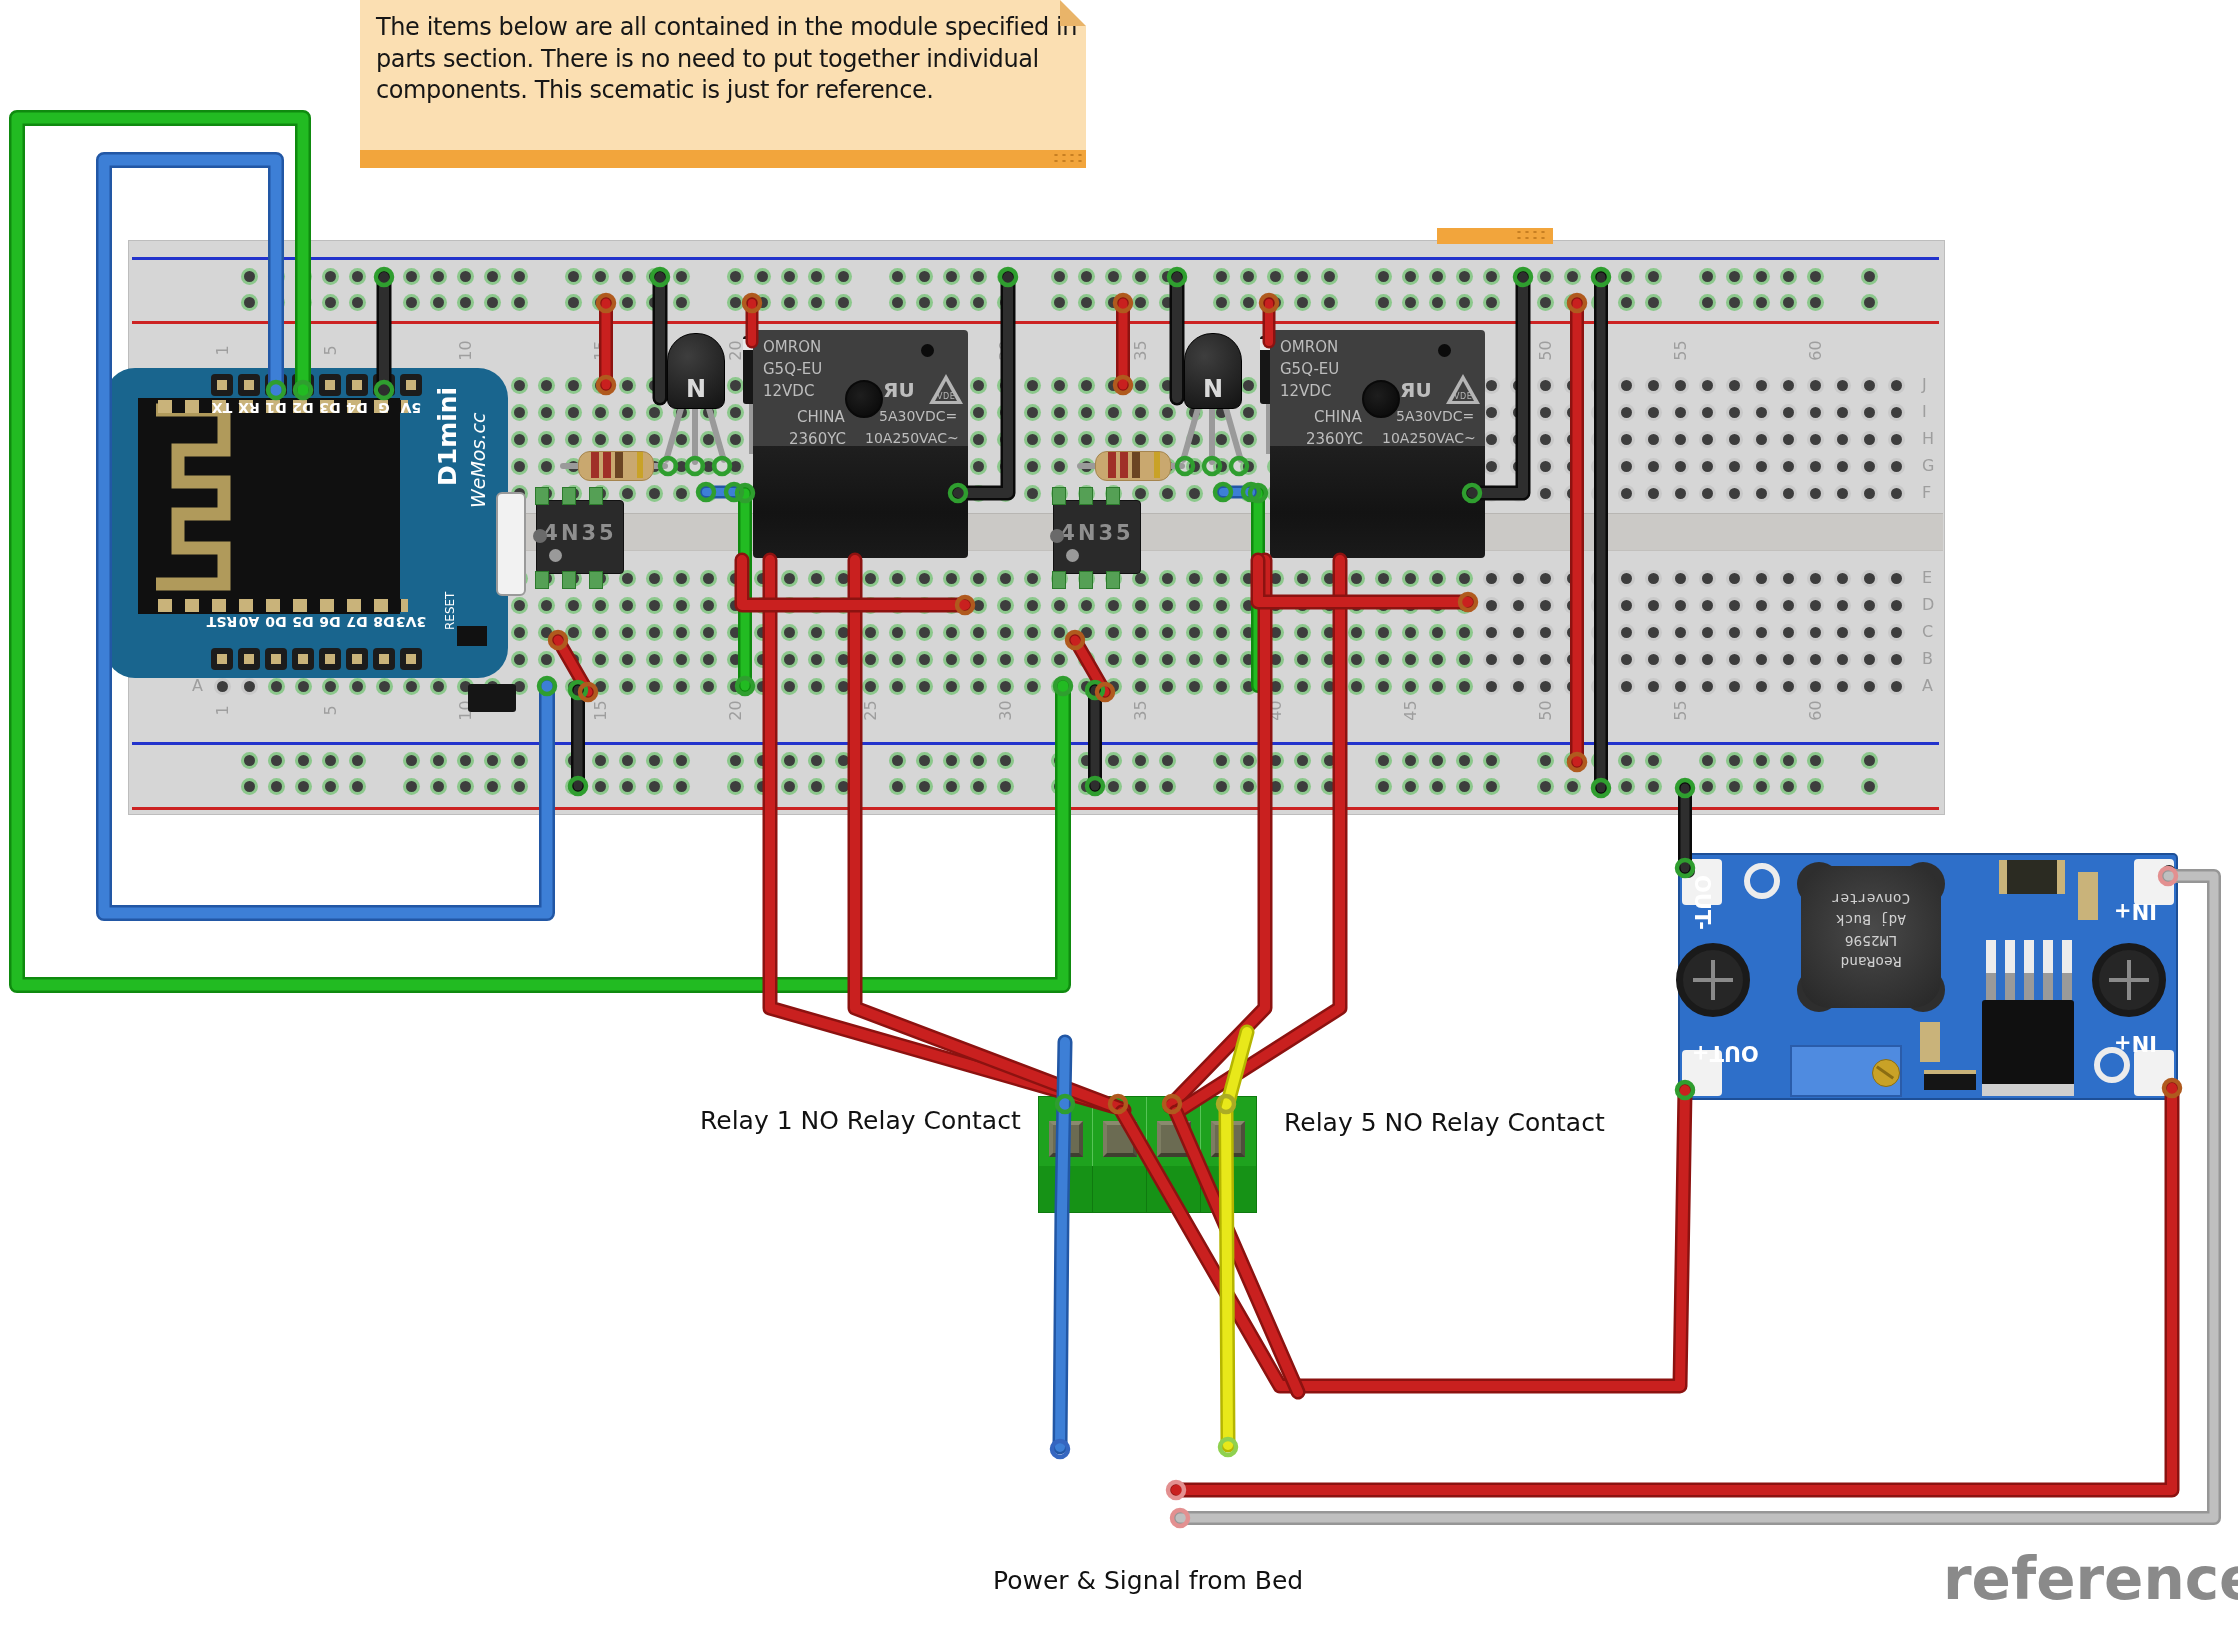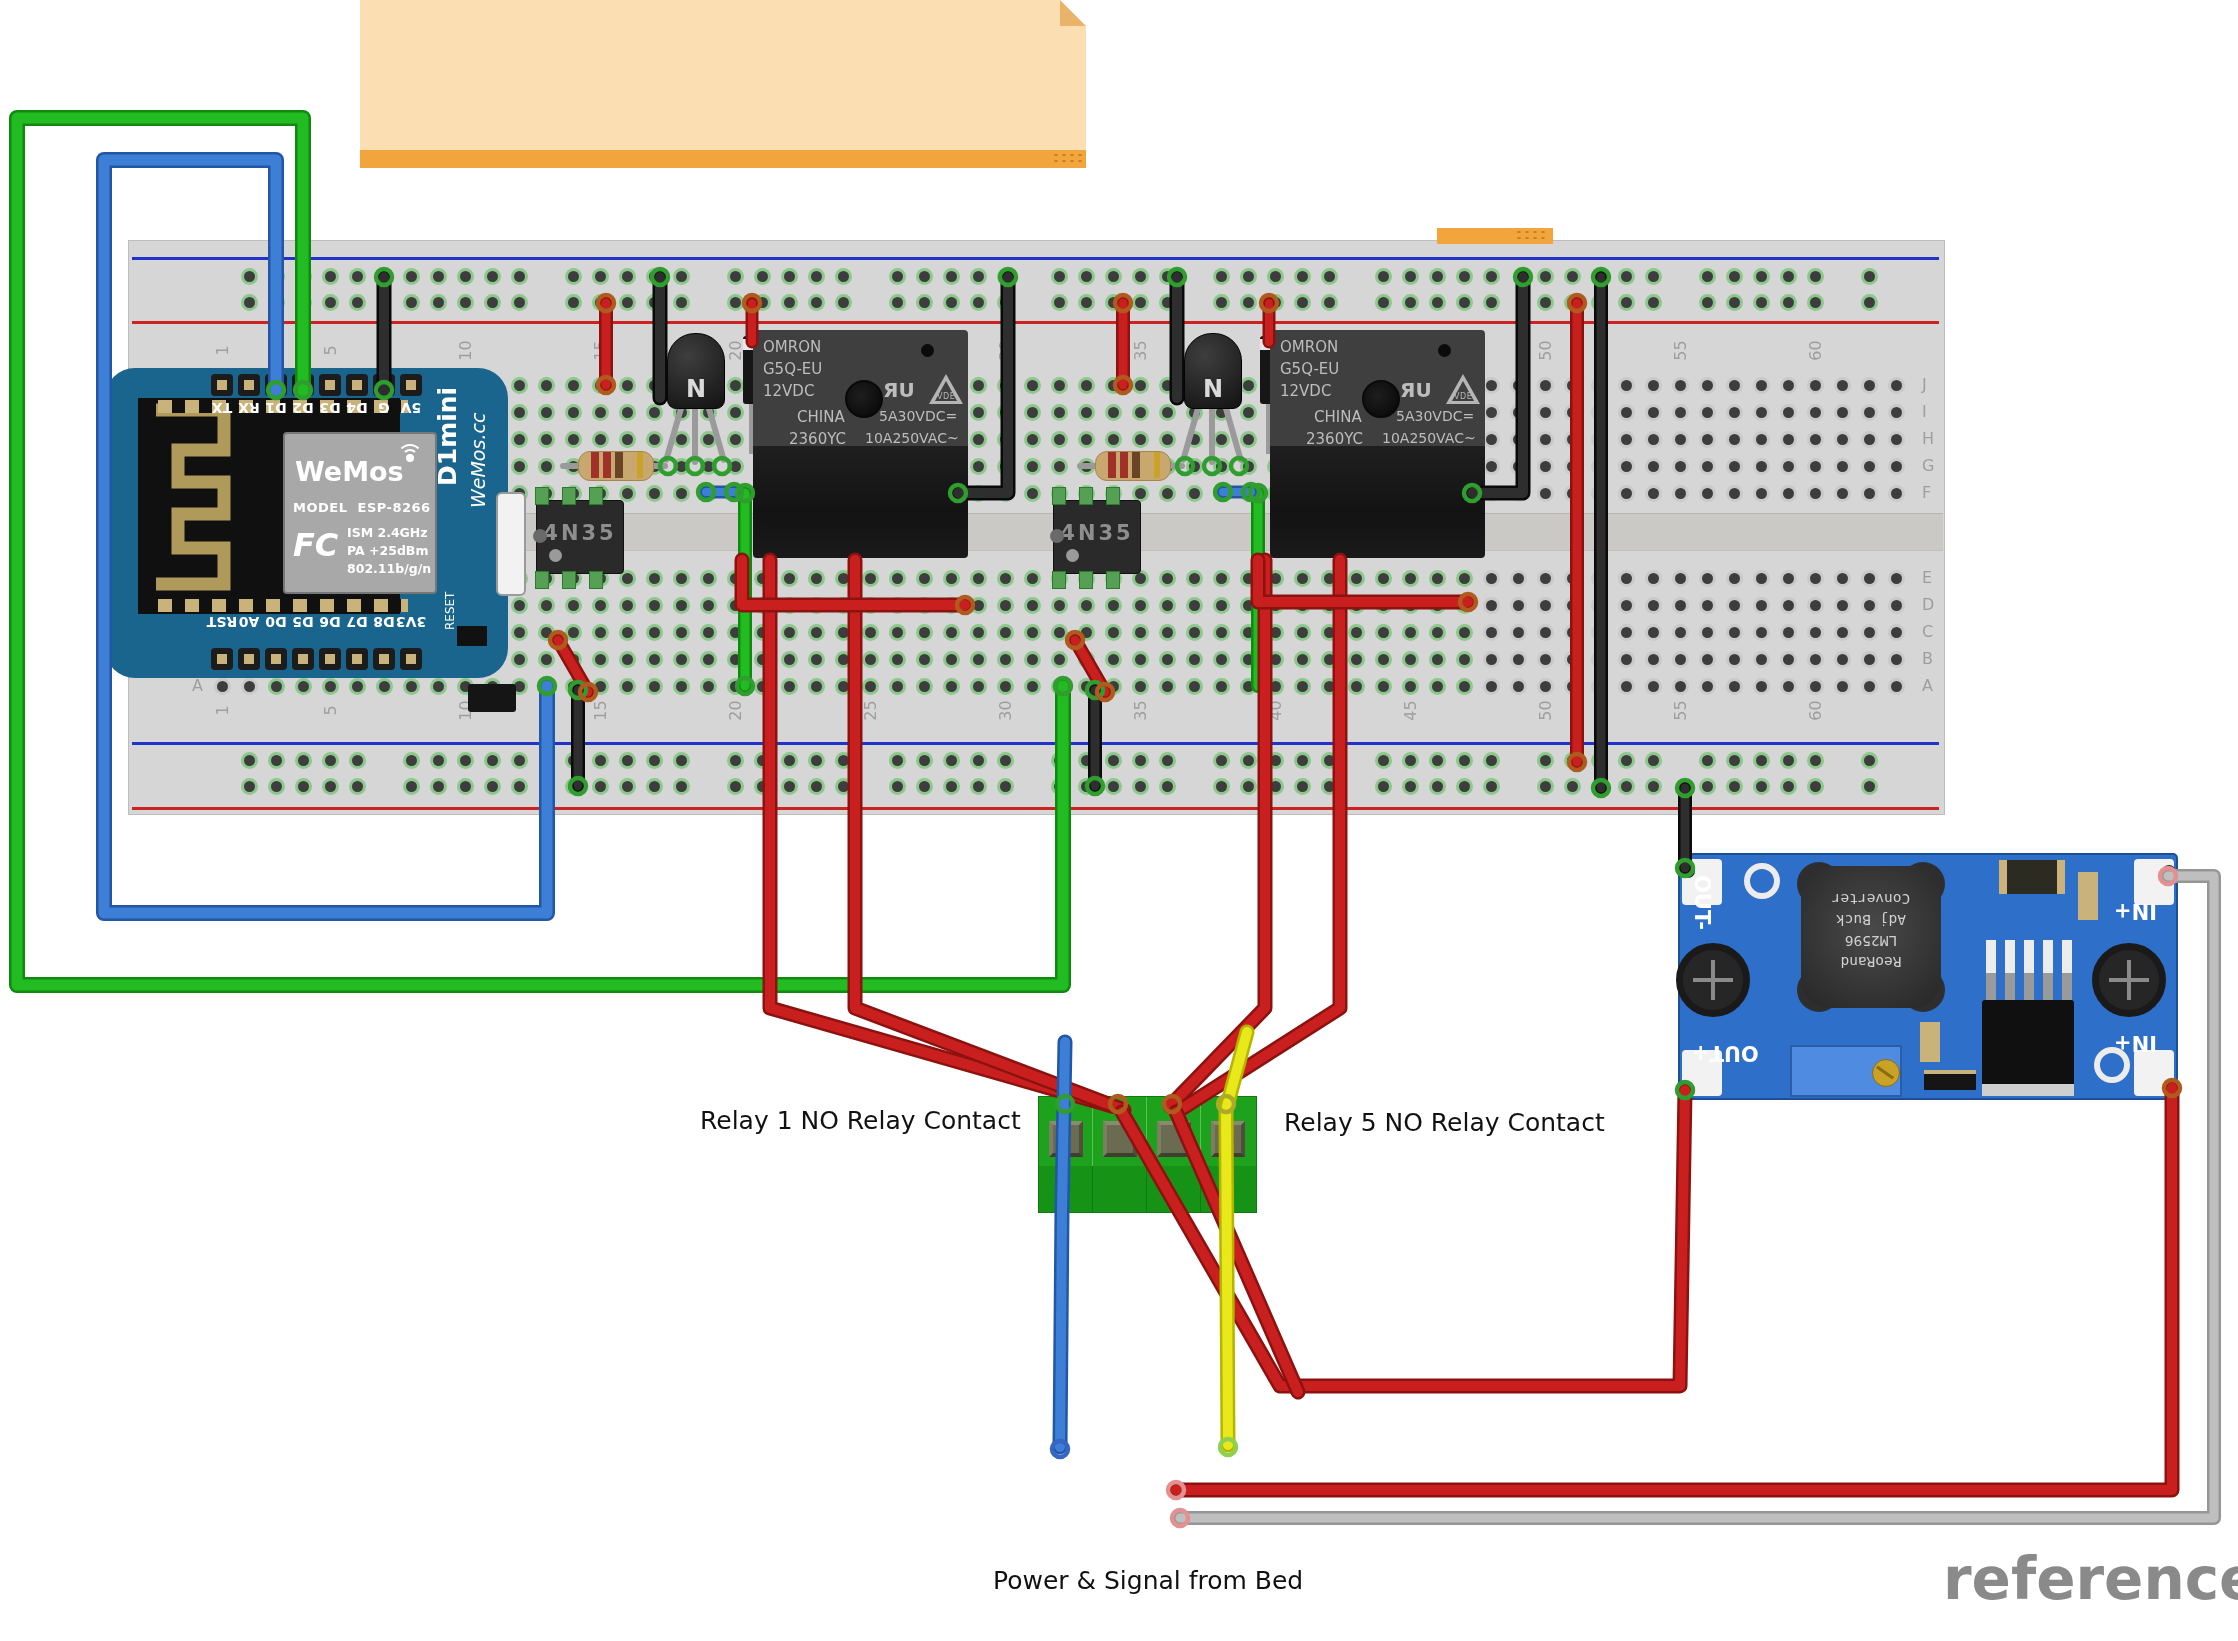--- a/index.html
+++ b/index.html
@@ -1044,35 +1044,20 @@
       <span class="bb-letter" style="left: 1922px; top: 676px;">A</span>
     </div>
 
   <div class="abs wemos">
     <div class="abs esp">
       <svg width="110" height="200" viewBox="0 0 110 200">
         <path d="M18 12 H86 V52 H40 V84 H86 V116 H40 V150 H86 V186 H18" fill="none" stroke="#B09A5B" stroke-width="13"></path>
       </svg>
       <div class="gold-strip" style="left:20px;top:2px;width:250px"></div>
       <div class="gold-strip" style="left:20px;top:201px;width:250px"></div>
-      <div class="abs shield">
-        <span class="logo">WeMos</span>
-        <span class="wifi-icon">
-          <b style="left:2px;top:0;width:22px;height:22px;"></b>
-          <b style="left:7px;top:5px;width:12px;height:12px;"></b>
-          <b style="left:11px;top:10px;width:4px;height:4px;border-color:#fff;background:#fff;"></b>
-        </span>
-        <span class="model">
-          <span>MODEL</span>&nbsp;&nbsp;<span>ESP-8266</span>
-        </span>
-        <span class="fcc">FC</span>
-        <span class="spec">ISM 2.4GHz
-PA +25dBm
-802.11b/g/n</span>
-      </div>
     </div>
     <span class="abs wemos-brand">D1mini</span>
     <span class="abs wemos-site">WeMos.cc</span>
     <span class="abs wemos-reset">RESET</span>
     <div class="abs" style="left:352px;top:258px;width:30px;height:20px;background:#111;"></div>
     <div class="abs usb"></div>
     <div id="wemos-pins" class="abs" style="left:-105px;top:-368px;">
         <div class="pin-sq" style="left: 211px; top: 374px;">
           <i></i>
         </div>
@@ -1442,20 +1427,23 @@
       <circle cx="1226" cy="1104" r="8" fill="none" stroke="#ABAB25" stroke-width="4.5"></circle>
       <circle cx="1060" cy="1449" r="8" fill="none" stroke="#3566C0" stroke-width="4.5"></circle>
       <circle cx="1228" cy="1447" r="8" fill="none" stroke="#8FD14F" stroke-width="4.5"></circle>
     </svg>
 
   <span class="abs diagram-label" style="left:700px;top:1106px">Relay 1 NO Relay Contact</span>
   <span class="abs diagram-label" style="left:1284px;top:1108px">Relay 5 NO Relay Contact</span>
   <span class="abs diagram-label" style="left:993px;top:1566px">Power &amp; Signal from Bed</span>
 
   <div class="abs note">
+    <span class="abs note-text">The items below are all contained in the module specified in
+parts section. There is no need to put together individual
+components. This scematic is just for reference.</span>
     <div class="abs note-bar">
         <div class="abs grip-dots"></div>
       </div>
     <div class="abs note-fold"></div>
   </div>
   <div class="abs mini-note">
       <div class="abs mini-dots"></div>
     </div>
 
   <span class="abs watermark">reference</span>

